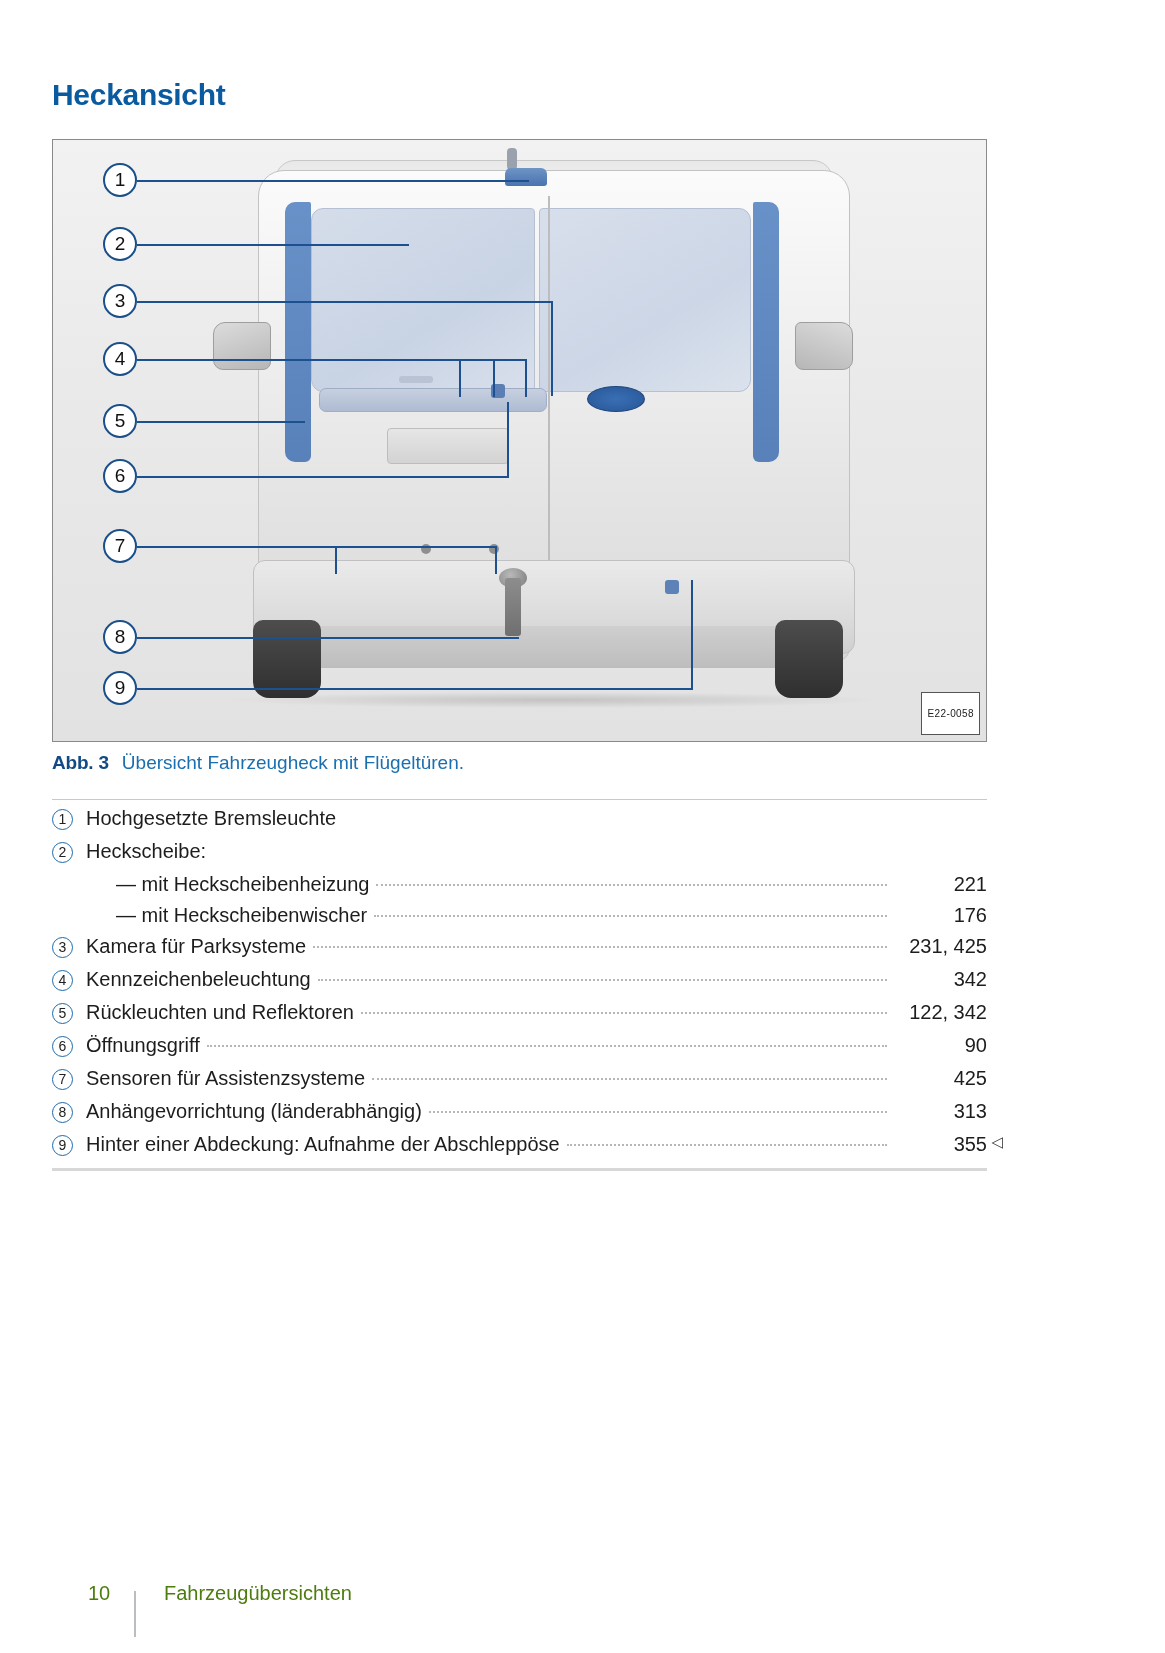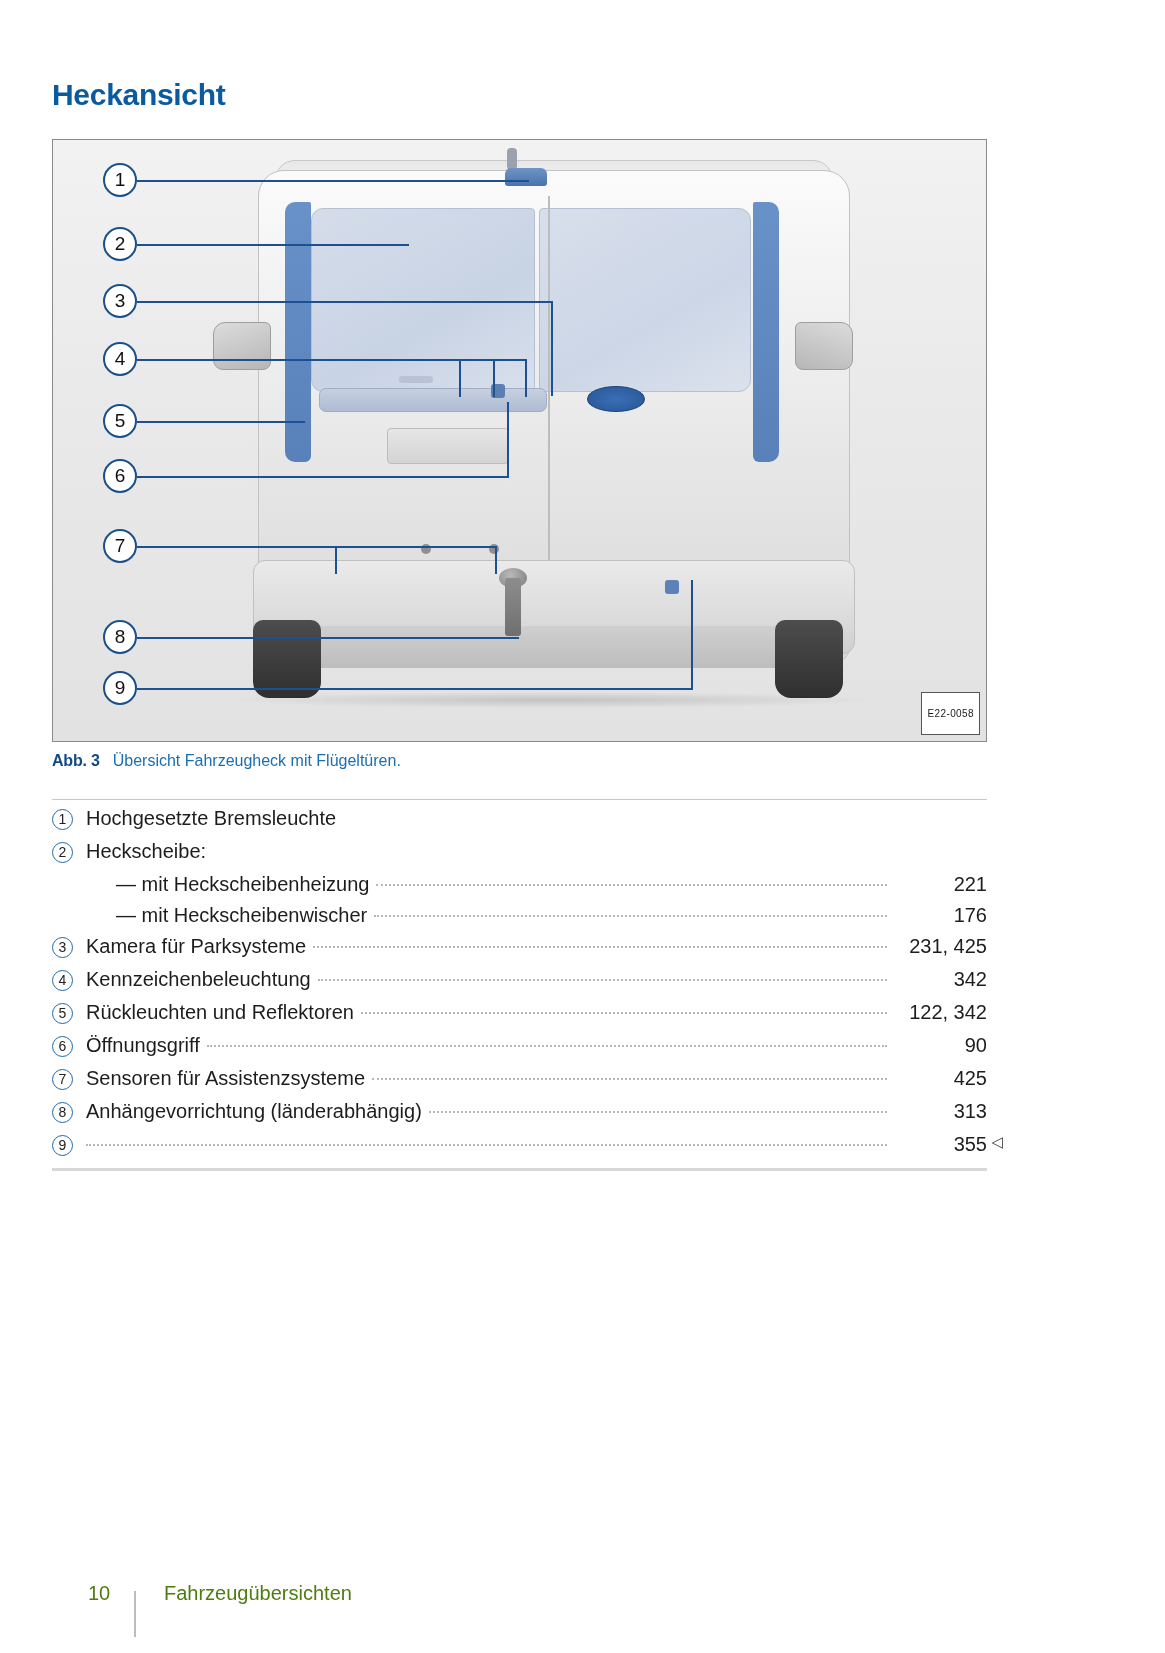--- a/index.html
+++ b/index.html
@@ -88,21 +88,21 @@
     width: 2px;
     background: #1d508f;
     z-index: 5;
   }
 
   
   .caption {
     position: absolute;
     left: 52px;
     top: 736px;
-    font-size: 16px;
+    font-size: 19px;
     white-space: nowrap;
   }
   .caption .abb {
     font-weight: bold;
     color: #124a86;
     margin-right: 13px;
     letter-spacing: -0.2px;
   }
   .caption .ctext {
     color: #1a6fb0;
@@ -457,20 +457,21 @@
           <div class="pg">425</div>
         </div>
         <div class="row">
           <div class="num"><span class="circ">8</span></div>
           <div class="label">Anhängevorrichtung (länderabhängig)</div>
           <div class="dots"></div>
           <div class="pg">313</div>
         </div>
         <div class="row" style="position: relative;">
           <div class="num"><span class="circ">9</span></div>
+          <div class="label">Hinter einer Abdeckung: Aufnahme der Abschleppöse</div>
           <div class="dots"></div>
           <div class="pg">355</div>
           <div class="endmark">◁</div>
         </div>
       </div>
     <div class="legend-bottom-rule"></div>
   </div>
 
   <div class="footer">
     <div class="pageno">10</div>

